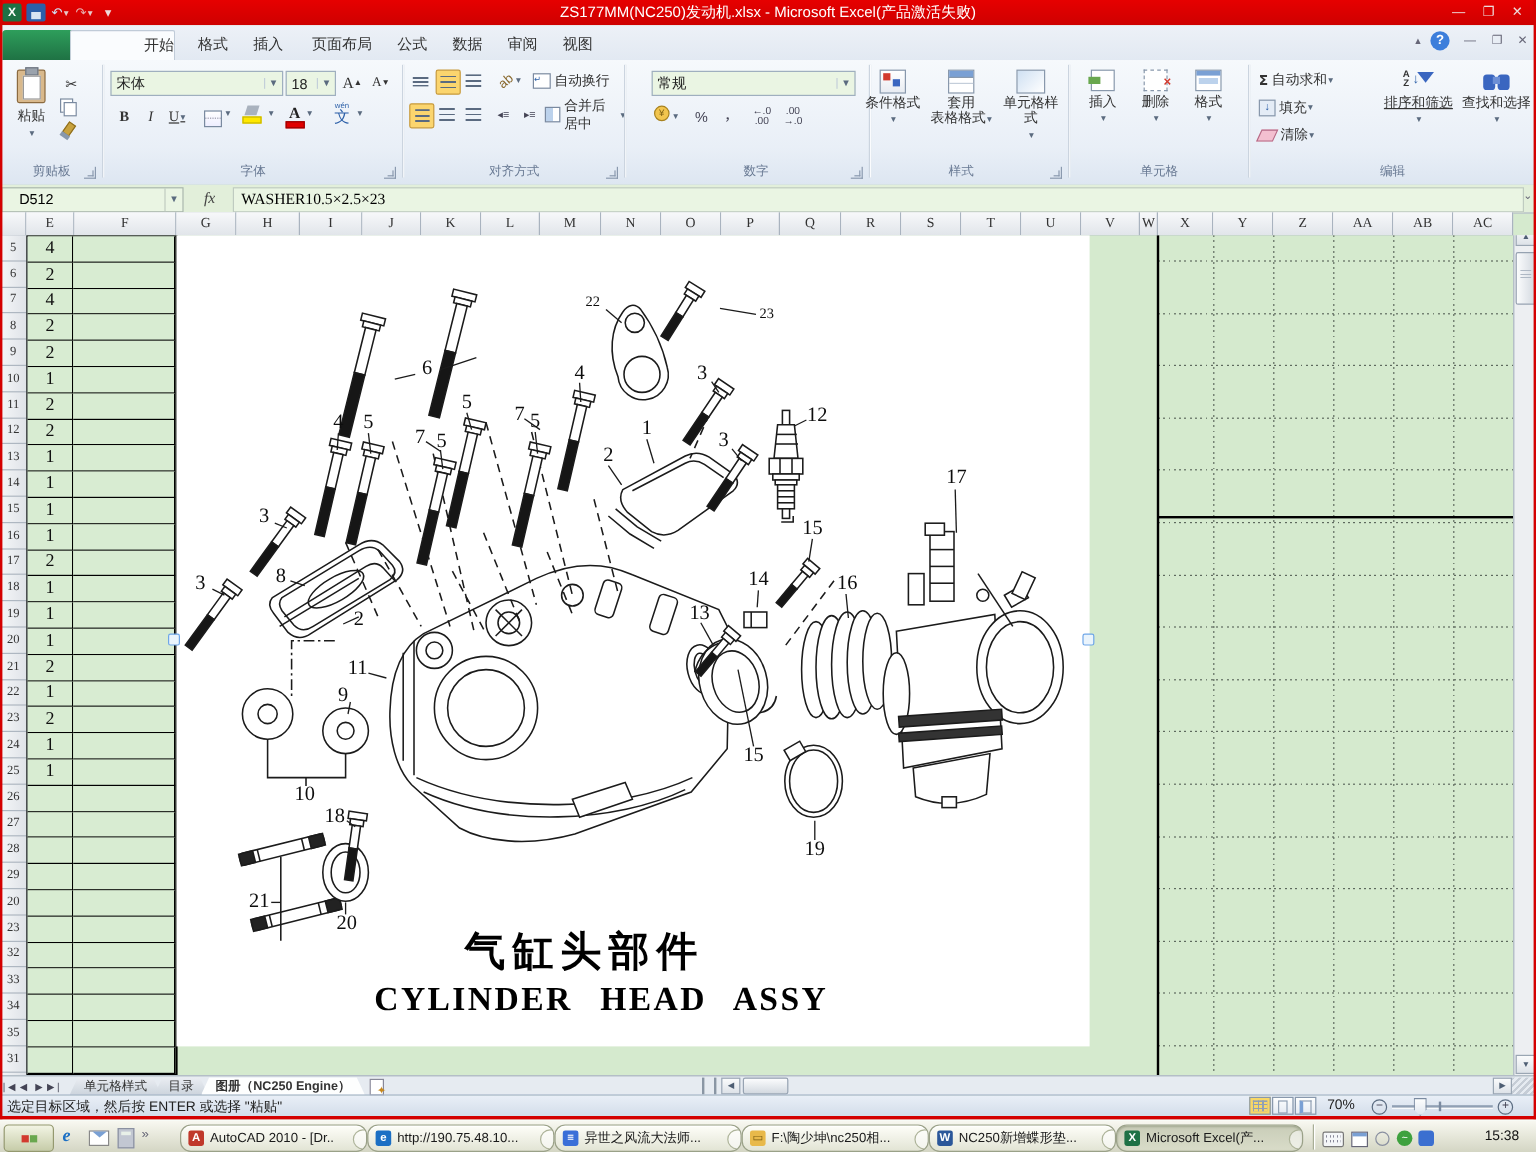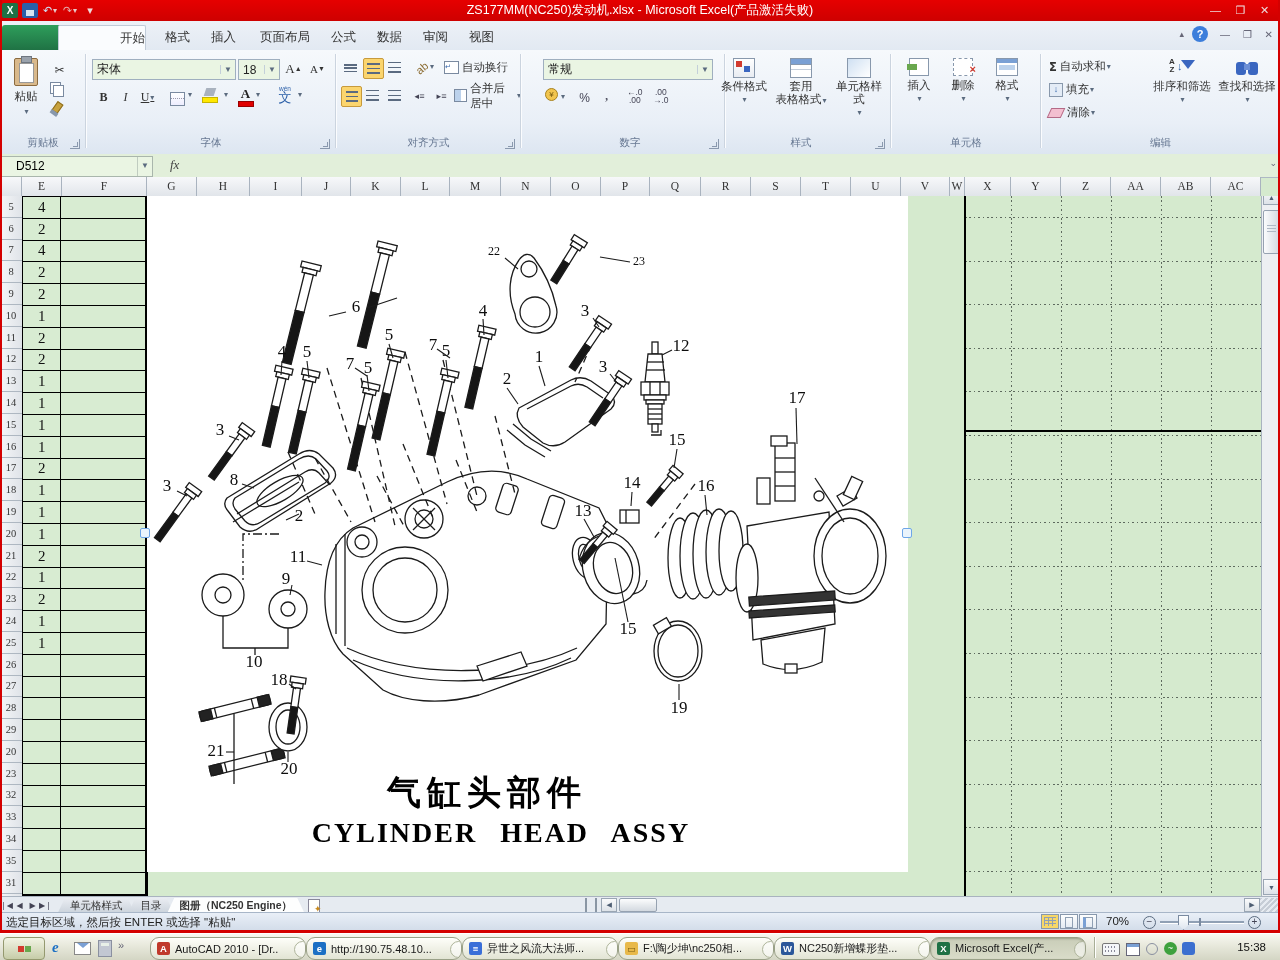--- a/index.html
+++ b/index.html
@@ -304,21 +304,21 @@
         <span style="width:12px;height:8px;background:#F3BFD0;border:1px solid #B46A86;transform:skewX(-25deg);margin-right:4px;"></span>
         <span>清除</span>
           <span class="ddv">▾</span>
       </div>
       <div class="bigbtn" style="left:110px;top:8px;width:62px;">
         <div style="position:relative;width:26px;height:20px;">
           <span style="position:absolute;left:0;top:0;font-size:8px;font-weight:bold;color:#333;line-height:8px;">A<br>Z</span>
           <span style="position:absolute;left:8px;top:2px;color:#2B5FA8;font-size:11px;">↓</span>
           <div style="position:absolute;right:0;top:2px;width:0;height:0;border-left:7px solid transparent;border-right:7px solid transparent;border-top:9px solid #3A66C0;"></div>
         </div>
-        <span style="margin-top:2px;">排序和筛选</span>
+        <span style="margin-top:2px;text-decoration:underline;">排序和筛选</span>
           <span class="ddv">▾</span>
       </div>
       <div class="bigbtn" style="left:176px;top:8px;width:60px;">
         <div style="position:relative;width:24px;height:20px;">
           <div style="position:absolute;left:1px;top:4px;width:10px;height:13px;background:#3A66C0;border-radius:3px;"></div>
           <div style="position:absolute;right:1px;top:4px;width:10px;height:13px;background:#3A66C0;border-radius:3px;"></div>
           <div style="position:absolute;left:9px;top:6px;width:6px;height:6px;background:#6C8FD6;"></div>
         </div>
         <span style="margin-top:2px;">查找和选择</span>
           <span class="ddv">▾</span>
@@ -326,20 +326,21 @@
       <div class="rglabel">编辑</div>
     </div>
   </div>
 
   <div class="abs" id="fbar">
     <div class="abs" id="namebox">
       <span class="val" style="flex:1;padding-left:14px;line-height:18px;">D512</span>
       <span style="width:14px;text-align:center;font-size:8px;color:#5B6B7F;line-height:18px;border-left:1px solid #C0CCC0;">▼</span>
     </div>
     <div class="abs serif" id="fxlab">fx</div>
+    <div class="abs serif" id="formulabox">WASHER10.5×2.5×23</div>
     <div class="abs" style="right:3px;top:4px;font-size:9px;color:#667;">⌄</div>
   </div>
 
   <div class="abs" id="colheads">
       <div class="ch" style="width: 22px;"></div>
       <div class="ch" style="width: 40px;">E</div>
       <div class="ch" style="width: 85px;">F</div>
       <div class="ch" style="width: 50px;">G</div>
       <div class="ch" style="width: 53px;">H</div>
       <div class="ch" style="width: 52px;">I</div>

